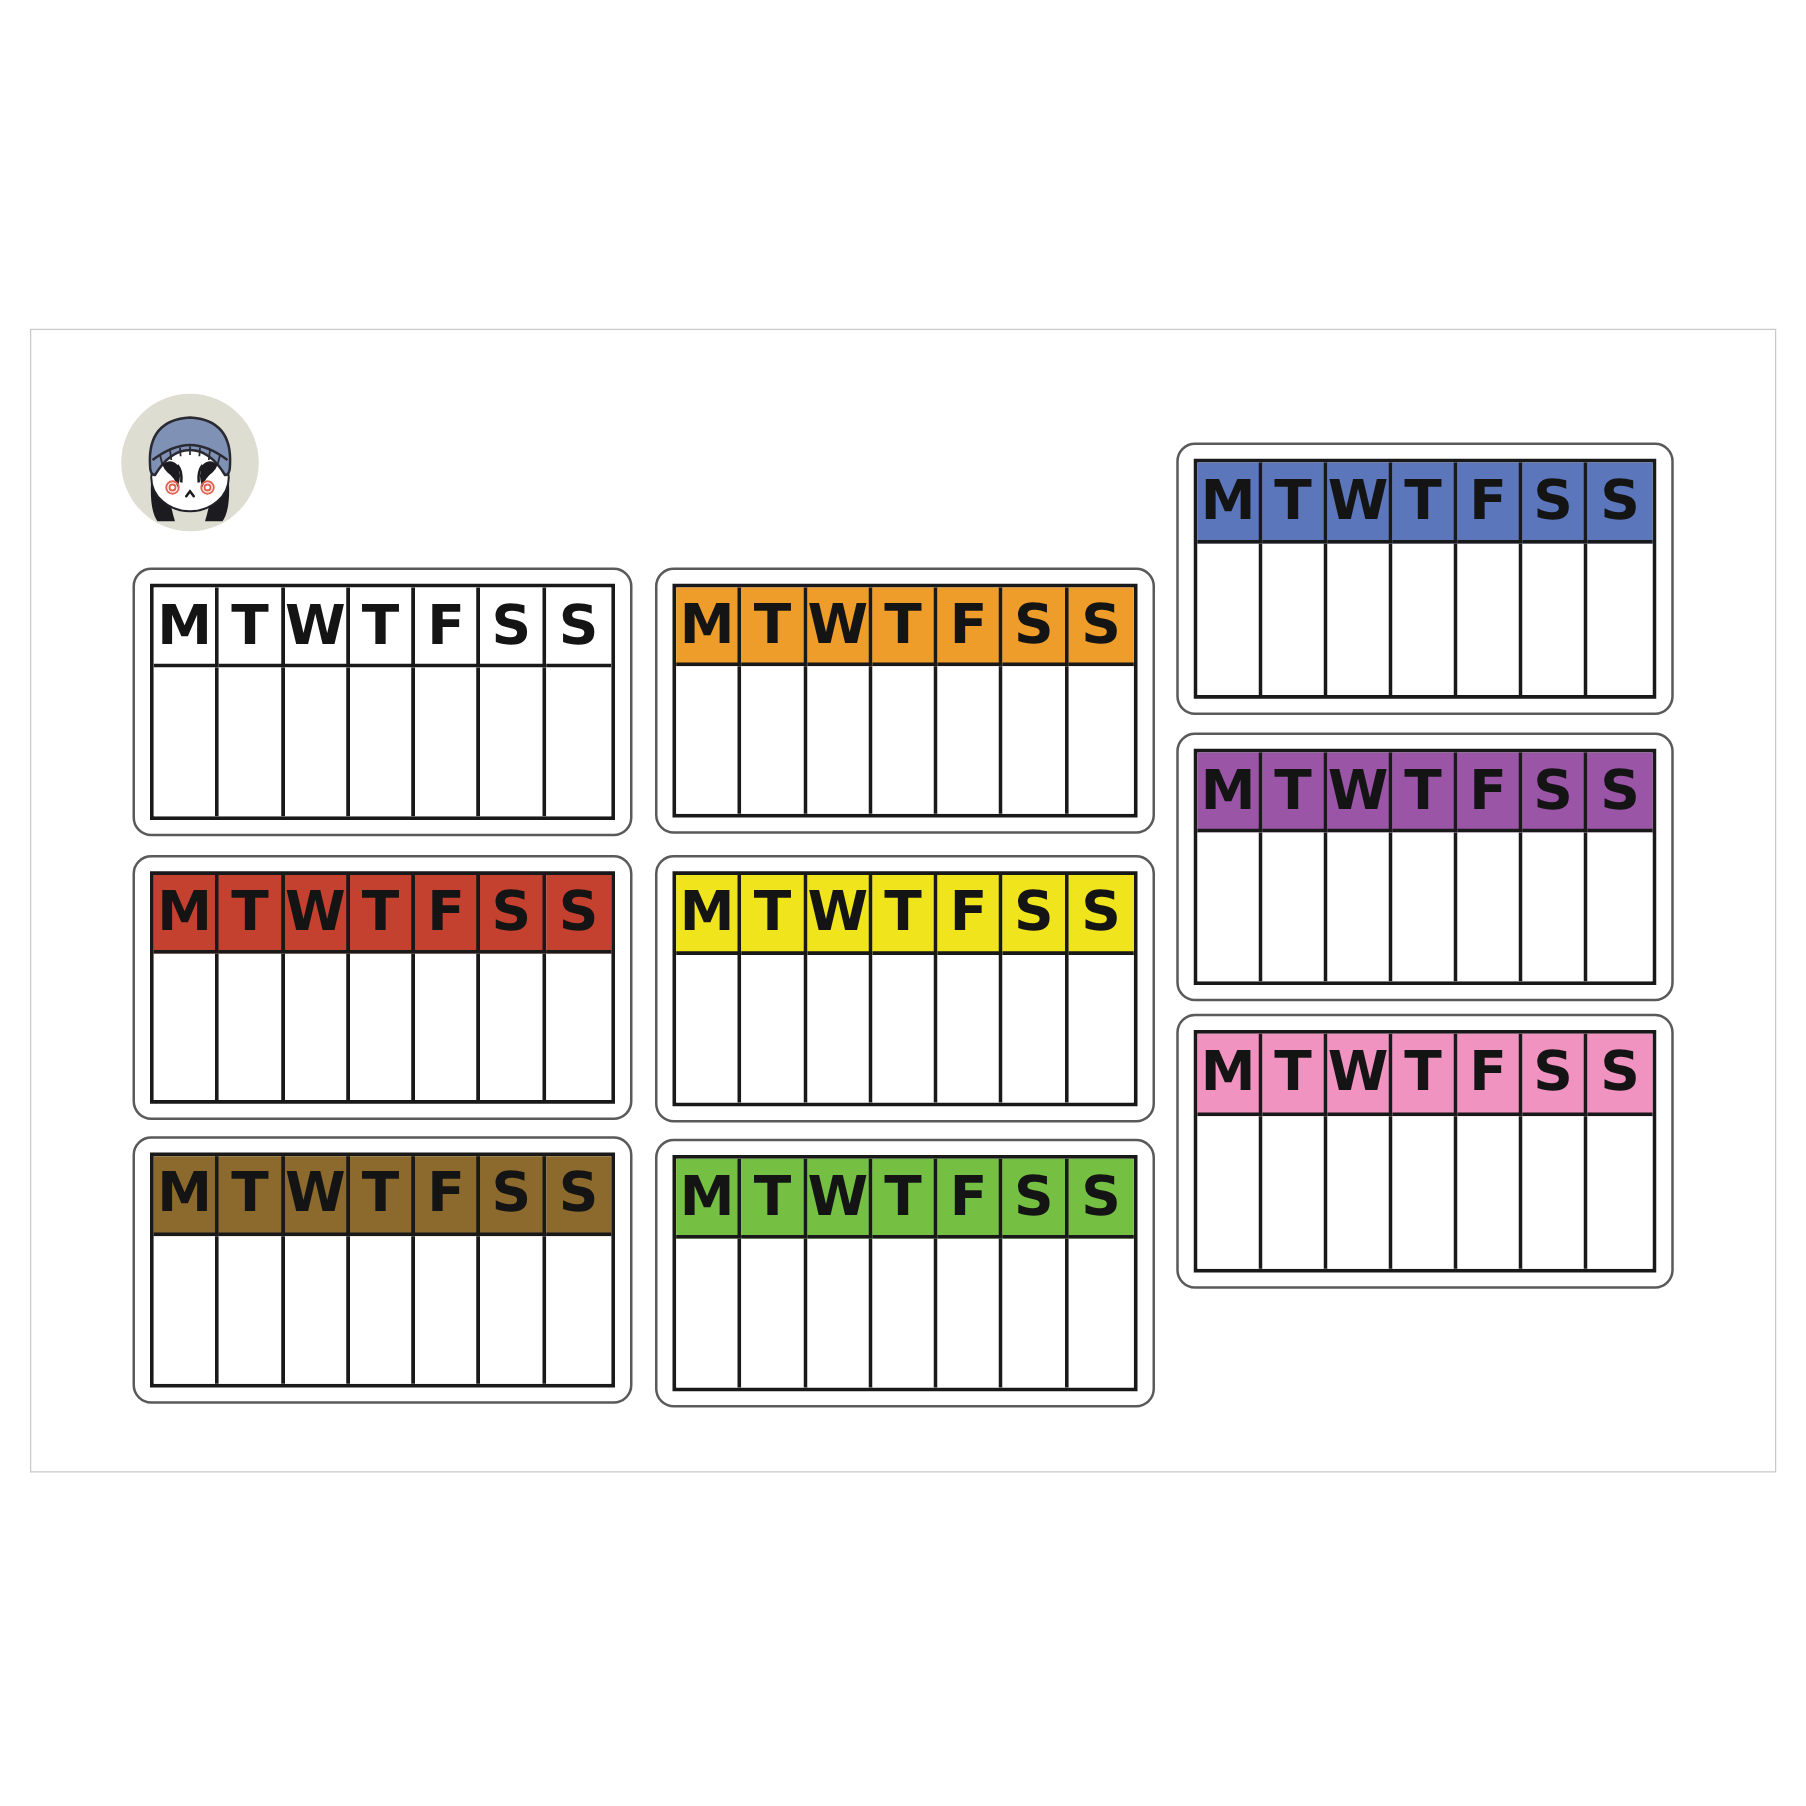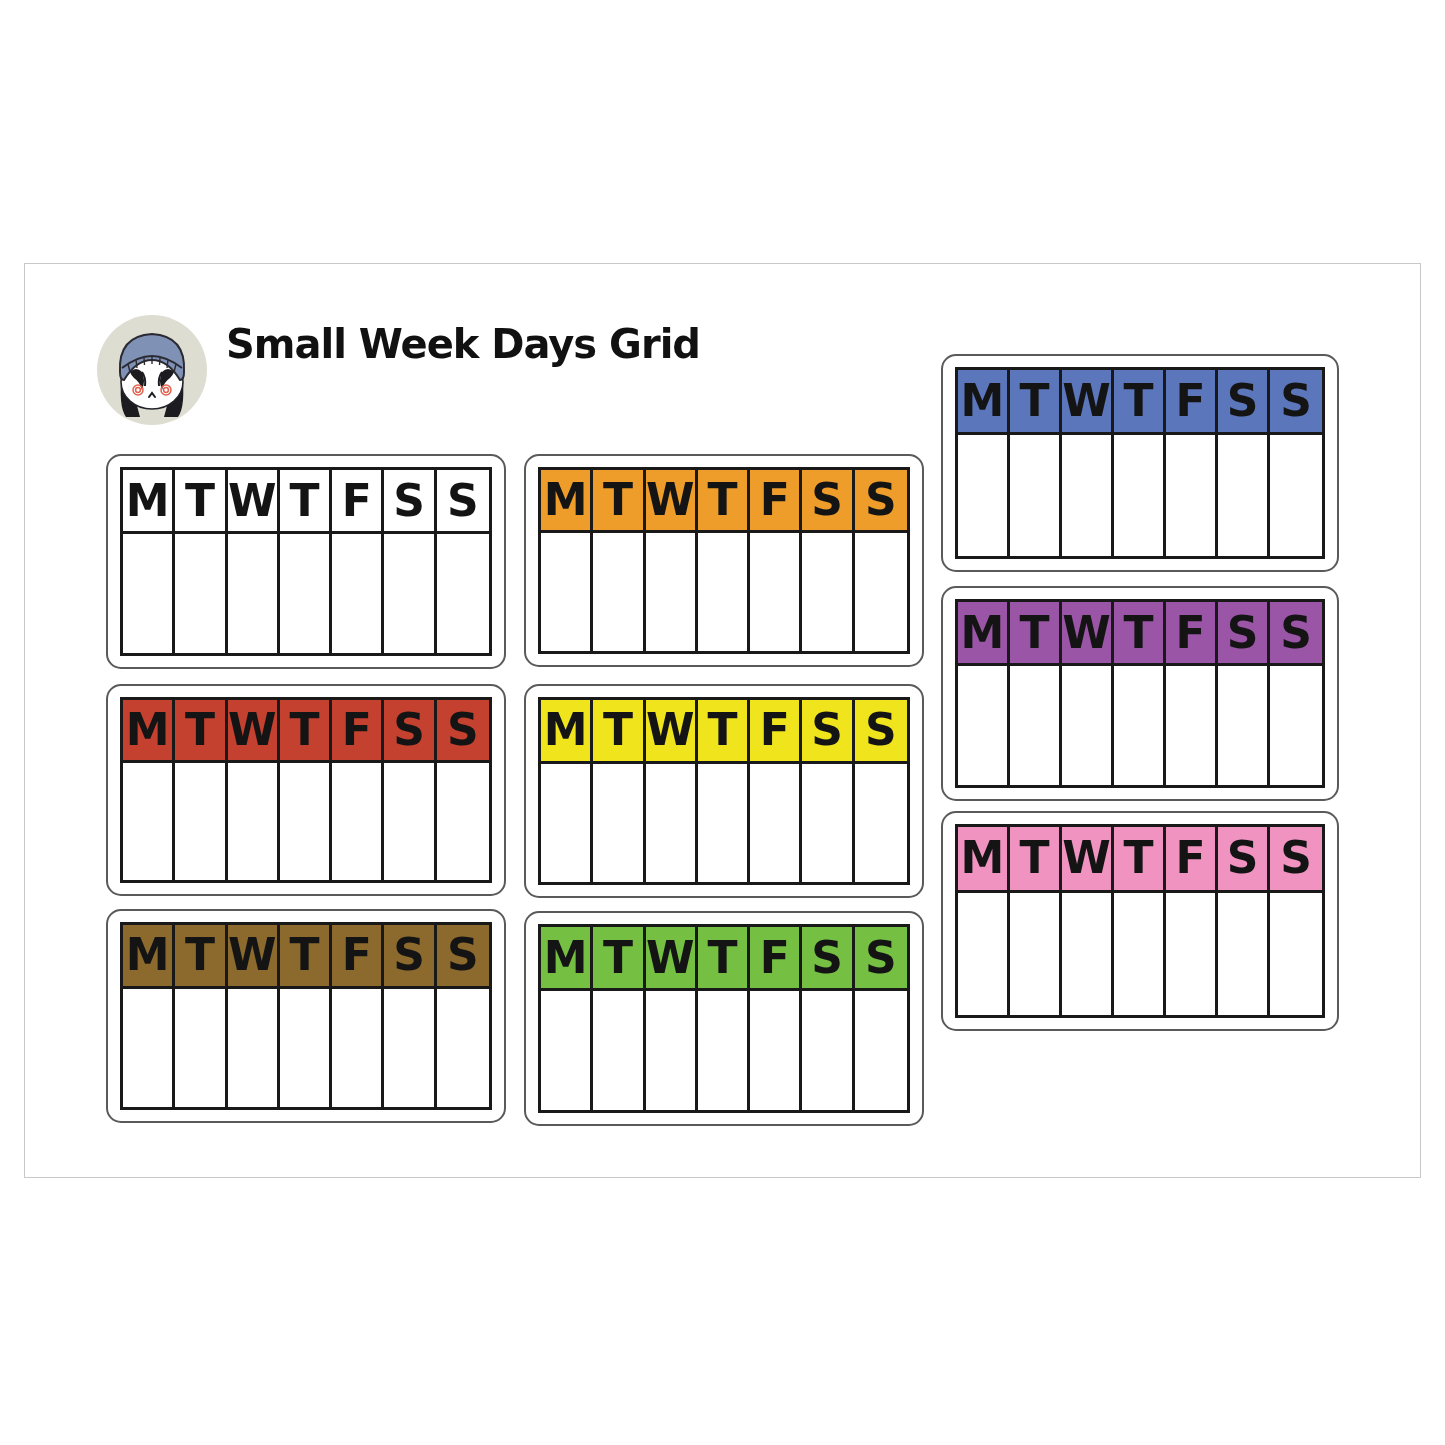--- a/index.html
+++ b/index.html
@@ -144,21 +144,20 @@
         <circle cx="42" cy="76" r="2.4"></circle>
         <circle cx="70" cy="76" r="5"></circle>
         <circle cx="70" cy="76" r="2.4"></circle>
       </g>
 
       <path d="M53 83 L56 79 L59 83" fill="none" stroke="#1c1c20" stroke-width="2" stroke-linecap="round"></path>
     </svg>
   </div>
 
   <div class="title-block">
-    <div class="page-title">Small Week Days Grid</div>
   </div>
 
   <div id="stickers">
   <div class="sticker pos-1">
     <div class="grid-table">
           <div class="hcell" style="background: rgb(255, 255, 255);">
             <span class="day-letter">M</span>
           </div>
           <div class="hcell" style="background: rgb(255, 255, 255);">
             <span class="day-letter">T</span>

